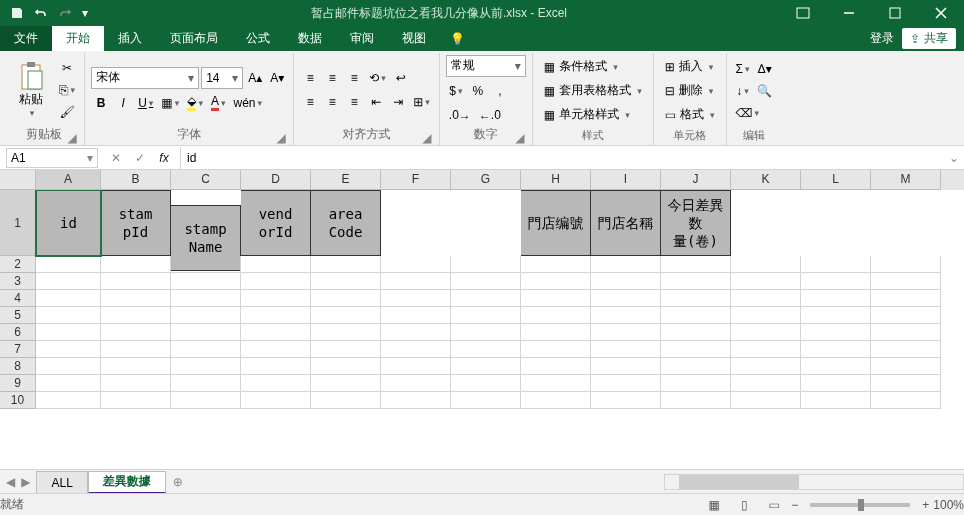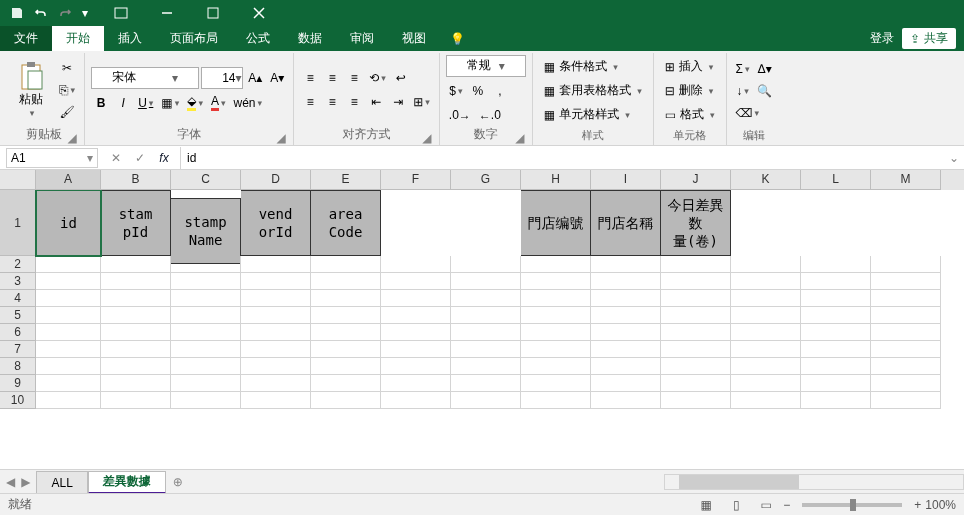--- a/index.html
+++ b/index.html
@@ -19,21 +19,21 @@
 .share-btn{background:#fff;color:#0e6637;padding:2px 8px;border-radius:2px;display:flex;align-items:center;gap:4px}
 .ribbon{background:#f1f1f1;border-bottom:1px solid #d4d4d4;height:95px;display:flex;padding:2px 4px 0}
 .group{border-right:1px solid #d4d4d4;padding:0 6px;display:flex;flex-direction:column}
 .group-body{flex:1;display:flex;align-items:center;gap:4px}
 .group-label{text-align:center;color:#666;font-size:11px;padding-bottom:2px;position:relative}
 .dlauncher{position:absolute;right:0;bottom:2px;width:12px;height:12px;cursor:pointer;color:#888}
 .big-btn{display:flex;flex-direction:column;align-items:center;justify-content:center;width:42px;height:72px;cursor:pointer;border:1px solid transparent}
 .col{display:flex;flex-direction:column;gap:2px}
 .row{display:flex;align-items:center;gap:2px}
 .sm-btn{min-width:20px;height:20px;display:flex;align-items:center;justify-content:center;cursor:pointer;padding:0 2px;border:1px solid transparent}
-.combo{background:#fff;border:1px solid #adadad;height:22px;display:flex;align-items:center;padding:0 20px;cursor:pointer}
+.combo{background:#fff;border:1px solid #adadad;height:22px;display:flex;align-items:center;padding:0 4px;cursor:pointer}
 .combo .dd{margin-left:auto;color:#666}
 .font-name{width:108px}
 .font-size{width:42px}
 .dd-arrow{font-size:9px;margin-left:2px;color:#666}
 .med-btn{height:22px;display:flex;align-items:center;gap:4px;padding:0 4px;cursor:pointer;border:1px solid transparent}
 .formulabar{height:24px;background:#fff;border-bottom:1px solid #d4d4d4;display:flex;align-items:center}
 .namebox{width:92px;border:1px solid #cfcfcf;height:20px;margin:2px 2px 2px 6px;display:flex;align-items:center;padding:0 4px;background:#fff}
 .namebox .dd{margin-left:auto;color:#888}
 .fbar-btns{display:flex;border-right:1px solid #d4d4d4;padding:0 4px}
 .fbar-btn{width:24px;height:22px;display:flex;align-items:center;justify-content:center;cursor:pointer;color:#888}
@@ -53,21 +53,21 @@
 .hdr-cell{background:#b8b8b8;border-right:1px solid #333;border-bottom:1px solid #333;border-top:1px solid #333;text-align:center;line-height:1.3}
 .sel-cell{outline:2px solid #217346;outline-offset:-1px;z-index:2}
 .sheet-tabs{height:24px;border-top:1px solid #d4d4d4;display:flex;align-items:center;background:#f1f1f1}
 .nav-btns{display:flex;padding:0 6px;gap:6px;color:#888}
 .nav-btns span{cursor:pointer}
 .stab{padding:0 14px;height:23px;display:flex;align-items:center;border:1px solid #bdbdbd;border-bottom:none;background:#e6e6e6;cursor:pointer;margin-top:1px}
 .stab.active{background:#fff;border-bottom:2px solid #4c1d95;color:#0e6637;font-weight:bold}
 .add-sheet{width:24px;text-align:center;color:#888;cursor:pointer}
 .hscroll{margin-left:auto;width:300px;height:16px;background:#f1f1f1;border:1px solid #d4d4d4;position:relative}
 .hscroll-thumb{position:absolute;left:14px;width:120px;height:100%;background:#cdcdcd}
-.statusbar{height:22px;background:#f1f1f1;border-top:1px solid #d4d4d4;display:flex;align-items:center;padding:0 8px;color:#555}
+.statusbar{height:22px;background:#f1f1f1;border-top:1px solid #d4d4d4;display:flex;align-items:center;padding:0 0;color:#555}
 .sb-right{margin-left:auto;display:flex;align-items:center;gap:4px}
 .view-btn{width:26px;height:18px;display:flex;align-items:center;justify-content:center;border:1px solid transparent;cursor:pointer}
 .zoom-slider{width:100px;height:4px;background:#bdbdbd;position:relative;margin:0 8px}
 .zoom-thumb{position:absolute;left:48px;top:-4px;width:6px;height:12px;background:#888}
 .bold{font-weight:bold}
 .italic{font-style:italic}
 .ul{text-decoration:underline}
 </style>
 </head>
 <body>
@@ -84,20 +84,21 @@
           <path fill="none" stroke="#fff" stroke-width="1.5" d="M4 4L2 6l2 2M2 6h6a3 3 0 013 3v1"></path>
         </svg>
       </div>
     <div class="qat-btn">
         <svg width="14" height="14" viewBox="0 0 14 14">
           <path fill="none" stroke="#888" stroke-width="1.5" d="M10 4l2 2-2 2M12 6H6a3 3 0 00-3 3v1"></path>
         </svg>
       </div>
     <div class="qat-btn" style="width:14px">▾</div>
   </div>
+  <div class="title-center">暂占邮件标题坑位之看我几分像从前.xlsx - Excel</div>
   <div class="title-right">
     <div class="win-btn">
         <svg width="14" height="12">
           <rect x="1" y="1" width="12" height="10" fill="none" stroke="#fff"></rect>
         </svg>
       </div>
     <div class="win-btn">
         <svg width="12" height="12">
           <line x1="1" y1="6" x2="11" y2="6" stroke="#fff" stroke-width="1.5"></line>
         </svg>
@@ -347,21 +348,21 @@
         <div class="rh" style="height: 17px;">5</div>
         <div class="rh" style="height: 17px;">6</div>
         <div class="rh" style="height: 17px;">7</div>
         <div class="rh" style="height: 17px;">8</div>
         <div class="rh" style="height: 17px;">9</div>
         <div class="rh" style="height: 17px;">10</div>
       </div>
     <div class="cells" id="cells">
         <div class="cell hdr-cell sel-cell" style="left: 0px; top: 0px; width: 65px; height: 66px; border-left: 1px solid rgb(51, 51, 51);">id</div>
         <div class="cell hdr-cell" style="left: 65px; top: 0px; width: 70px; height: 66px;">stam<br>pId</div>
-        <div class="cell hdr-cell" style="left: 135px; top: 8px; width: 70px; height: 66px;">stamp<br>Name</div>
+        <div class="cell hdr-cell" style="left: 135px; top: 15px; width: 70px; height: 66px;">stamp<br>Name</div>
         <div class="cell hdr-cell" style="left: 205px; top: 0px; width: 70px; height: 66px;">vend<br>orId</div>
         <div class="cell hdr-cell" style="left: 275px; top: 0px; width: 70px; height: 66px;">area<br>Code</div>
         <div class="cell hdr-cell" style="left: 485px; top: 0px; width: 70px; height: 66px;">門店编號</div>
         <div class="cell hdr-cell" style="left: 555px; top: 0px; width: 70px; height: 66px;">門店名稱</div>
         <div class="cell hdr-cell" style="left: 625px; top: 0px; width: 70px; height: 66px;">今日差異数<br>量(卷)</div>
         <div class="cell" style="left: 0px; top: 66px; width: 65px; height: 17px;"></div>
         <div class="cell" style="left: 65px; top: 66px; width: 70px; height: 17px;"></div>
         <div class="cell" style="left: 135px; top: 66px; width: 70px; height: 17px;"></div>
         <div class="cell" style="left: 205px; top: 66px; width: 70px; height: 17px;"></div>
         <div class="cell" style="left: 275px; top: 66px; width: 70px; height: 17px;"></div>

